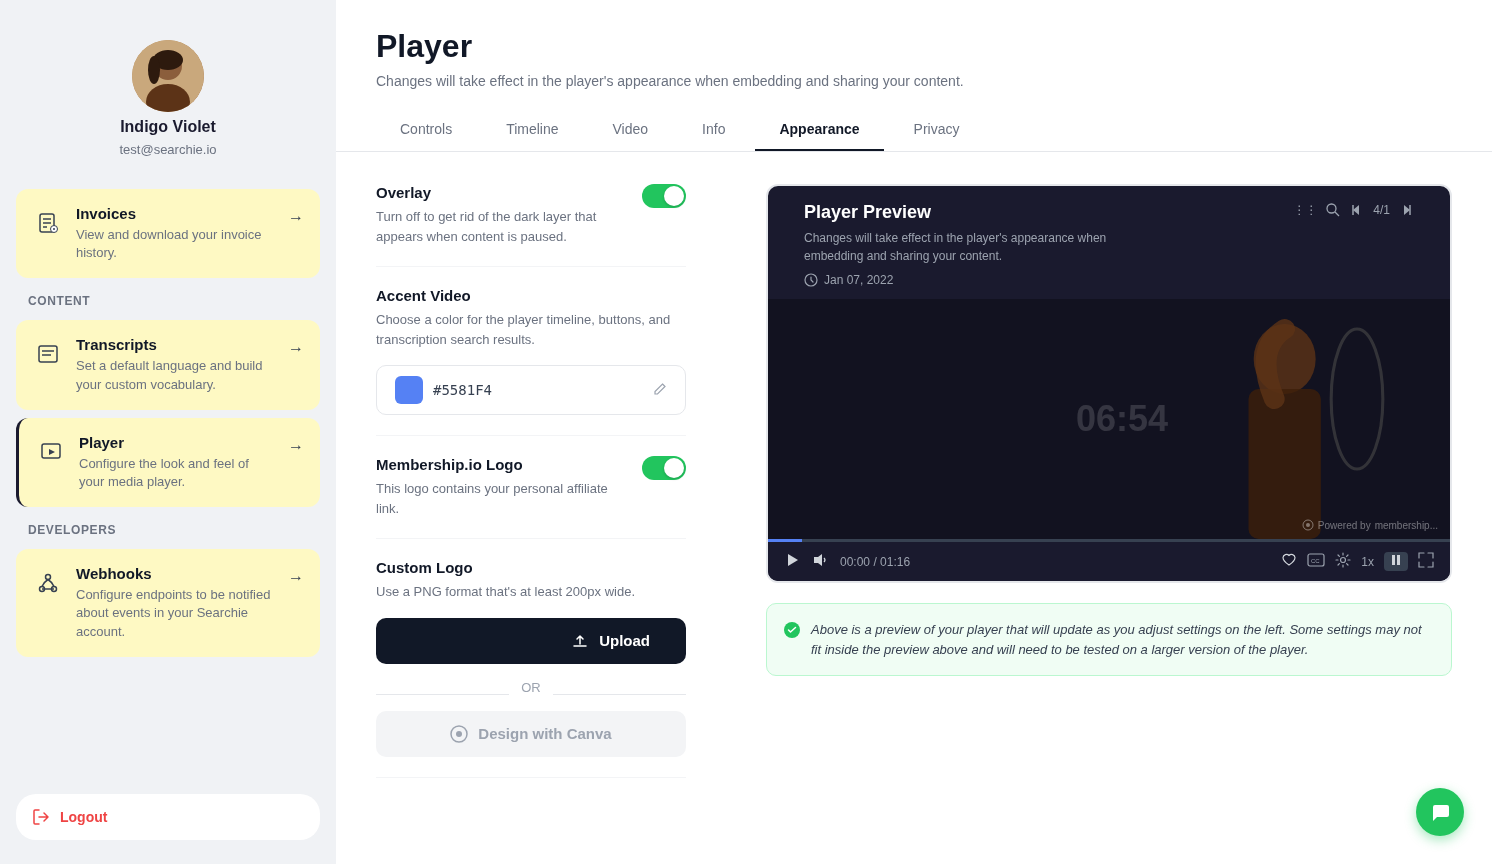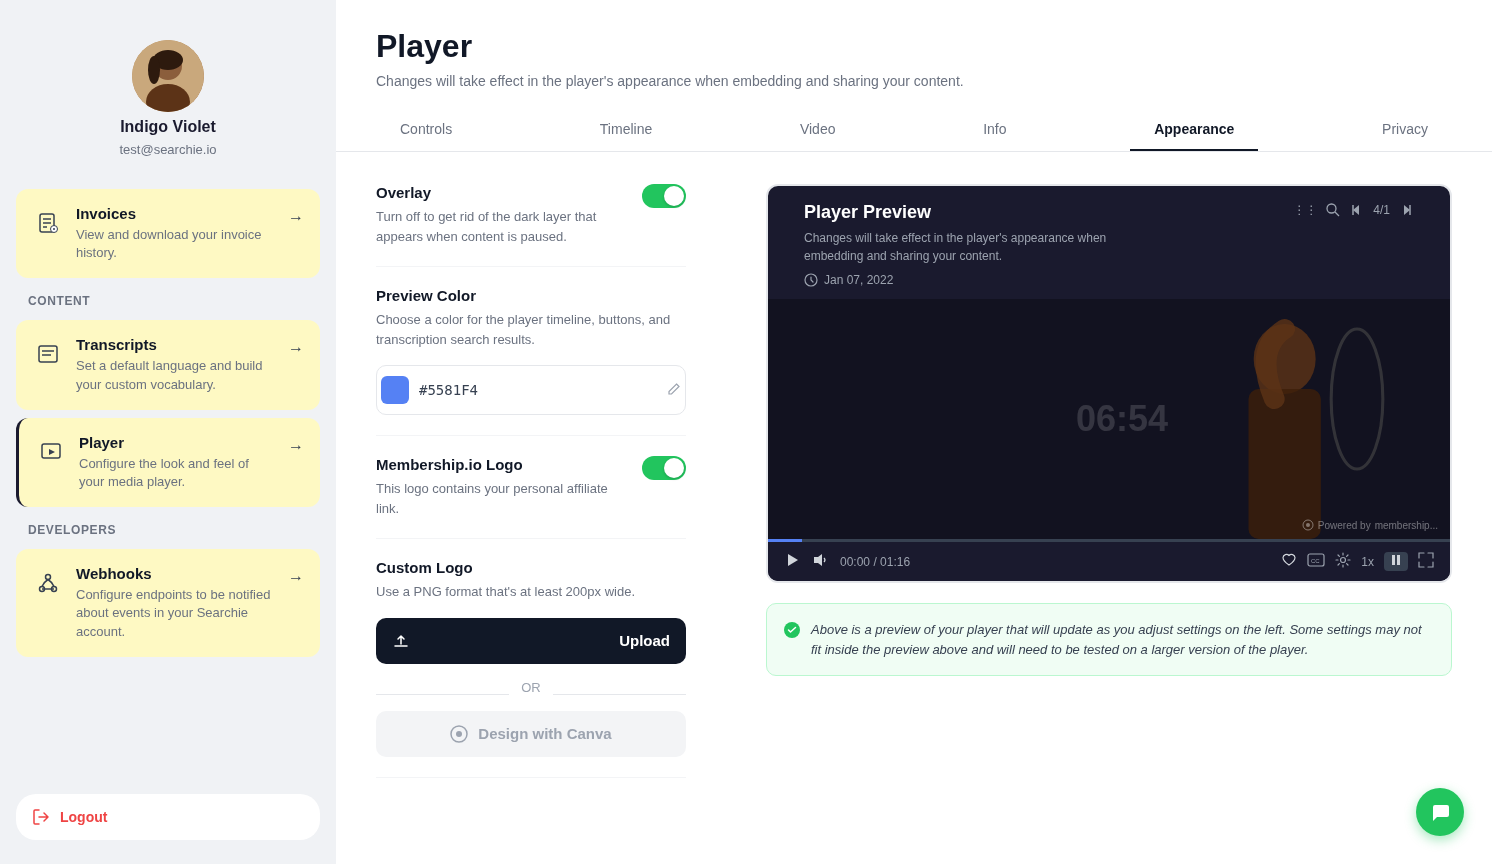--- a/index.html
+++ b/index.html
@@ -131,21 +131,20 @@
       margin-bottom: 8px;
     }
     .main-subtitle {
       font-size: 14px;
       color: #6b7280;
       margin-bottom: 20px;
     }
     .tabs {
       display: flex;
       gap: 6px;
-      justify-content: space-between;
     }
     .tab {
       padding: 12px 24px;
       font-size: 14px;
       font-weight: 500;
       color: #6b7280;
       cursor: pointer;
       border-bottom: 2px solid transparent;
       transition: all 0.15s;
     }
@@ -222,21 +221,21 @@
     }
 
     
     .accent-color-row {
       margin-top: 16px;
       display: flex;
       align-items: center;
       gap: 10px;
       border: 1px solid #e5e7eb;
       border-radius: 10px;
-      padding: 10px 4px;
+      padding: 10px 18px;
       justify-content: space-between;
     }
     .color-swatch {
       width: 28px;
       height: 28px;
       border-radius: 6px;
       background: #5581F4;
       flex-shrink: 0;
     }
     .color-value {
@@ -251,27 +250,27 @@
       font-size: 14px;
     }
 
     
     .upload-btn {
       margin-top: 16px;
       background: #111827;
       color: #fff;
       border: none;
       border-radius: 10px;
-      padding: 14px 16px;
+      padding: 14px 36px;
       font-size: 15px;
       font-weight: 600;
       cursor: pointer;
       display: flex;
       align-items: center;
-      justify-content: space-between;
+      justify-content: flex-end;
       gap: 10px;
       width: 100%;
     }
     .or-divider {
       display: flex;
       align-items: flex-end;
       gap: 12px;
       margin: 16px 0;
       color: #9ca3af;
       font-size: 13px;
@@ -583,21 +582,21 @@
           </div>
           <div class="toggle">
             <div class="toggle-thumb"></div>
           </div>
         </div>
       </div>
 
       <div class="setting-row">
         <div class="setting-header">
           <div class="setting-info">
-            <div class="setting-title">Preview Color</div>
+            <div class="setting-title">Accent Video</div>
             <div class="setting-desc">Choose a color for the player timeline, buttons, and transcription search results.</div>
           </div>
         </div>
         <div class="accent-color-row">
           <div class="color-swatch" style="background: rgb(85, 129, 244);"></div>
           <div class="color-value">#5581F4</div>
           <div class="edit-icon">
             <svg width="14" height="14" viewBox="0 0 14 14" fill="none">
               <path d="M9.5 2L12 4.5L4.5 12H2V9.5L9.5 2Z" stroke="#9ca3af" stroke-width="1.2" fill="none"></path>
             </svg>

